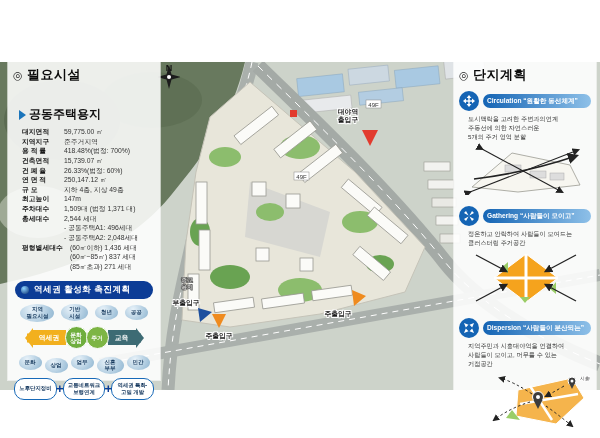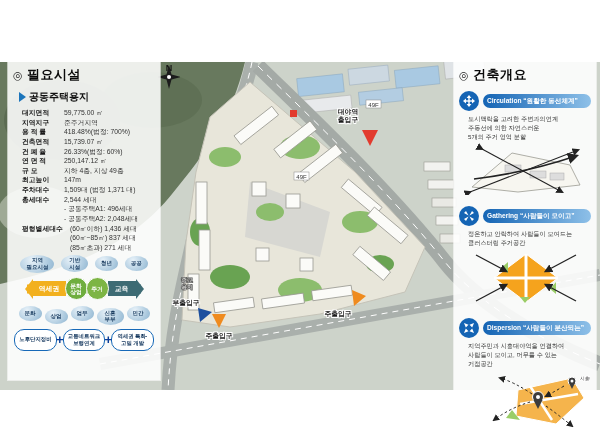--- a/index.html
+++ b/index.html
@@ -7,21 +7,21 @@
          font-family:"Liberation Sans","DejaVu Sans",sans-serif;}
   
   .map{position:absolute;left:0;top:62px;width:600px;height:328px;background:#cdd3ca;overflow:hidden;}
   .map svg{position:absolute;left:0;top:0;}
   
   .panel{position:absolute;background:rgba(255,255,255,.88);box-shadow:0 0 0 1px rgba(255,255,255,.6);}
   .left-panel{left:8px;top:62px;width:152px;height:318px;padding:4px 5px;box-sizing:border-box;}
   .right-panel{left:454px;top:62px;width:142px;height:328px;padding:4px 5px;box-sizing:border-box;}
   .panel-title{font-size:13px;font-weight:bold;color:#0a0a0a;letter-spacing:.5px;display:flex;align-items:center;gap:4px;}
   .panel-title .marker{font-size:11px;color:#222;}
-  .ov-subtitle{display:flex;align-items:center;gap:3px;font-size:10px;font-weight:bold;color:#111;margin:6px 0 4px 6px;}
+  .ov-subtitle{display:flex;align-items:center;gap:3px;font-size:12px;font-weight:bold;color:#111;margin:22px 0 4px 6px;}
   .tri{width:0;height:0;border-left:7px solid #1b75bb;border-top:5px solid transparent;border-bottom:5px solid transparent;}
   .ov-table{margin-left:9px;font-size:6.8px;line-height:1.42;color:#333;}
   .ov-row{display:flex;}
   .ov-label{width:42px;flex-shrink:0;font-weight:bold;color:#1a1a1a;}
   .ov-val{flex:1;}
   .ov-sub{margin-left:42px;}
   
   .st-bar{margin:9px 2px 5px 2px;background:#0c3c96;border-radius:10px;color:#fff;
           font-size:8.6px;font-weight:bold;padding:3px 6px;display:flex;align-items:center;gap:5px;letter-spacing:.5px;}
   .st-dot{width:8px;height:8px;border-radius:50%;background:radial-gradient(circle at 35% 30%,#8fd4ff,#0a2f73);flex-shrink:0;}
@@ -235,20 +235,24 @@
       <div class="ov-sub">- 공동주택A1: 496세대</div>
       <div class="ov-sub">- 공동주택A2: 2,048세대</div>
       <div class="ov-row">
         <span class="ov-label" style="width:48px">평형별세대수</span>
         <span class="ov-val">(60㎡이하) 1,436 세대</span>
       </div>
       <div class="ov-sub" style="margin-left:48px">(60㎡~85㎡) 837 세대</div>
       <div class="ov-sub" style="margin-left:48px">(85㎡초과) 271 세대</div>
     </div>
 
+    <div class="st-bar">
+      <span class="st-dot"></span>
+      <span>역세권 활성화 촉진계획</span>
+    </div>
     <div class="bubble-row">
       <span class="bubble b-lg">지역
 필요시설</span>
       <span class="bubble b-md">기반
 시설</span>
       <span class="bubble b-sm">청년</span>
       <span class="bubble b-sm">공공</span>
     </div>
     <div class="flow">
       <span class="flow-bar"></span>
@@ -273,21 +277,21 @@
 보행연계</span>
       <span class="plus">+</span>
       <span class="sbox">역세권 특화·
 고밀 개발</span>
     </div>
   </div>
 
   <div class="panel right-panel">
     <div class="panel-title">
       <span class="marker">◎</span>
-      <span>건축개요</span>
+      <span>단지계획</span>
     </div>
 
     <div class="sec-head">
       <span class="sec-icon">
         <svg width="12" height="12" viewBox="0 0 12 12" fill="#fff">
           <polygon points="6,0 3.6,3 8.4,3"></polygon>
             <polygon points="6,12 3.6,9 8.4,9"></polygon>
           <polygon points="0,6 3,3.6 3,8.4"></polygon>
             <polygon points="12,6 9,3.6 9,8.4"></polygon>
           <rect x="5.3" y="2" width="1.4" height="8"></rect>

